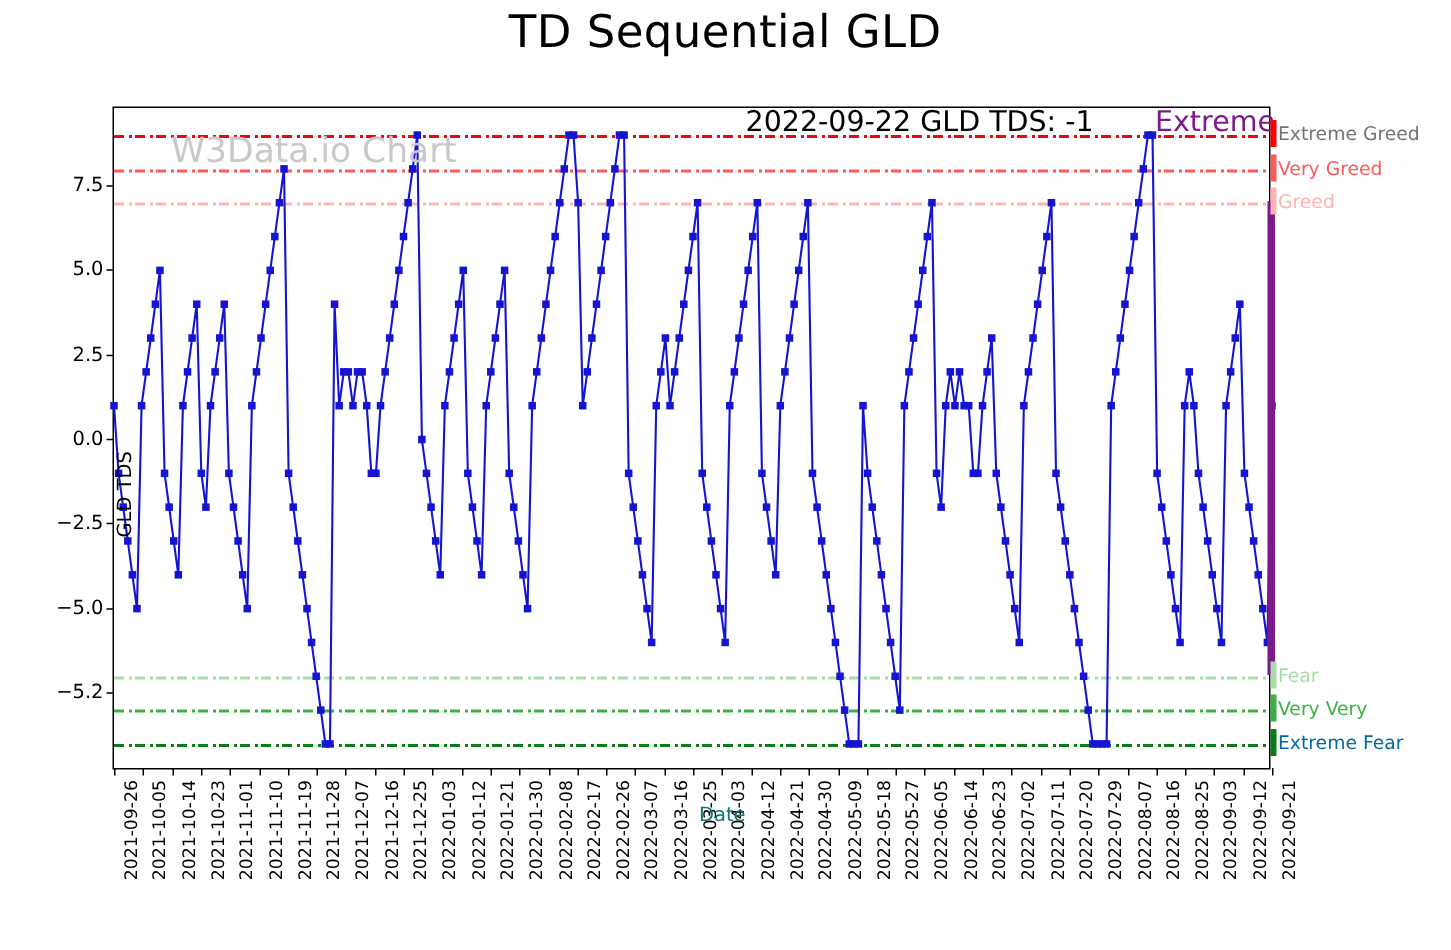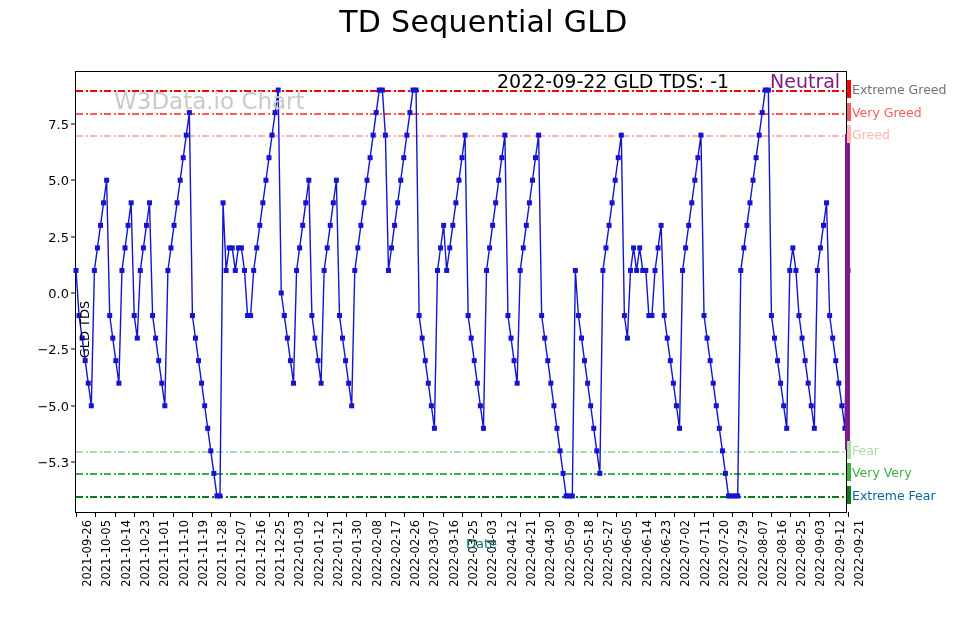--- a/index.html
+++ b/index.html
@@ -83,21 +83,21 @@
         <div class="ytick" style="top: 108.245px;">5.0</div>
         <div class="ytickmark" style="top: 108.245px;"></div>
         <div class="ytick" style="top: 164.622px;">2.5</div>
         <div class="ytickmark" style="top: 164.622px;"></div>
         <div class="ytick" style="top: 221px;">0.0</div>
         <div class="ytickmark" style="top: 221px;"></div>
         <div class="ytick" style="top: 277.378px; text-align: center;">−2.5</div>
         <div class="ytickmark" style="top: 277.378px;"></div>
         <div class="ytick" style="top: 333.755px; text-align: center;">−5.0</div>
         <div class="ytickmark" style="top: 333.755px;"></div>
-        <div class="ytick" style="top: 390.133px;">−5.3</div>
+        <div class="ytick" style="top: 390.133px;">−5.2</div>
         <div class="ytickmark" style="top: 390.133px;"></div>
         <div class="xtickmark" style="left: 0px;"></div>
         <div class="xtick" style="left: 0px;">2021-09-26</div>
         <div class="xtickmark" style="left: 19.3px;"></div>
         <div class="xtick" style="left: 19.3px;">2021-10-05</div>
         <div class="xtickmark" style="left: 38.6px;"></div>
         <div class="xtick" style="left: 38.6px;">2021-10-14</div>
         <div class="xtickmark" style="left: 57.9px;"></div>
         <div class="xtick" style="left: 57.9px;">2021-10-23</div>
         <div class="xtickmark" style="left: 77.2px;"></div>
@@ -432,21 +432,21 @@
         </svg>
       </div>
     <div id="ylabel">GLD TDS</div>
   </div>
 
   <div id="xlabel">Date</div>
 
   <div class="wm" id="wm1">W3Data.io Chart</div>
 
   <div id="annot">2022-09-22 GLD TDS: -1</div>
-  <div id="annot-state">Neutral</div>
+  <div id="annot-state">Extreme</div>
 
   <div id="state-bar" style="left: 845px; top: 134.143px; height: 315.714px; background: rgb(125, 26, 138);"></div>
 <div class="side-label" style="top: 89.0408px; color: #737373;">Extreme Greed</div>
     <div style="position: absolute; left: 847px; top: 80.0408px; width: 4px; height: 18px; background: rgb(255, 0, 0);"></div>
     <div class="side-label" style="top: 111.592px; color: rgb(251, 90, 90);">Very Greed</div>
     <div style="position: absolute; left: 847px; top: 102.592px; width: 4px; height: 18px; background: rgb(251, 90, 90);"></div>
     <div class="side-label" style="top: 134.143px; color: rgb(255, 179, 179);">Greed</div>
     <div style="position: absolute; left: 847px; top: 125.143px; width: 4px; height: 18px; background: rgb(255, 179, 179);"></div>
     <div class="side-label" style="top: 449.857px; color: rgb(168, 220, 168);">Fear</div>
     <div style="position: absolute; left: 847px; top: 440.857px; width: 4px; height: 18px; background: rgb(168, 220, 168);"></div>

